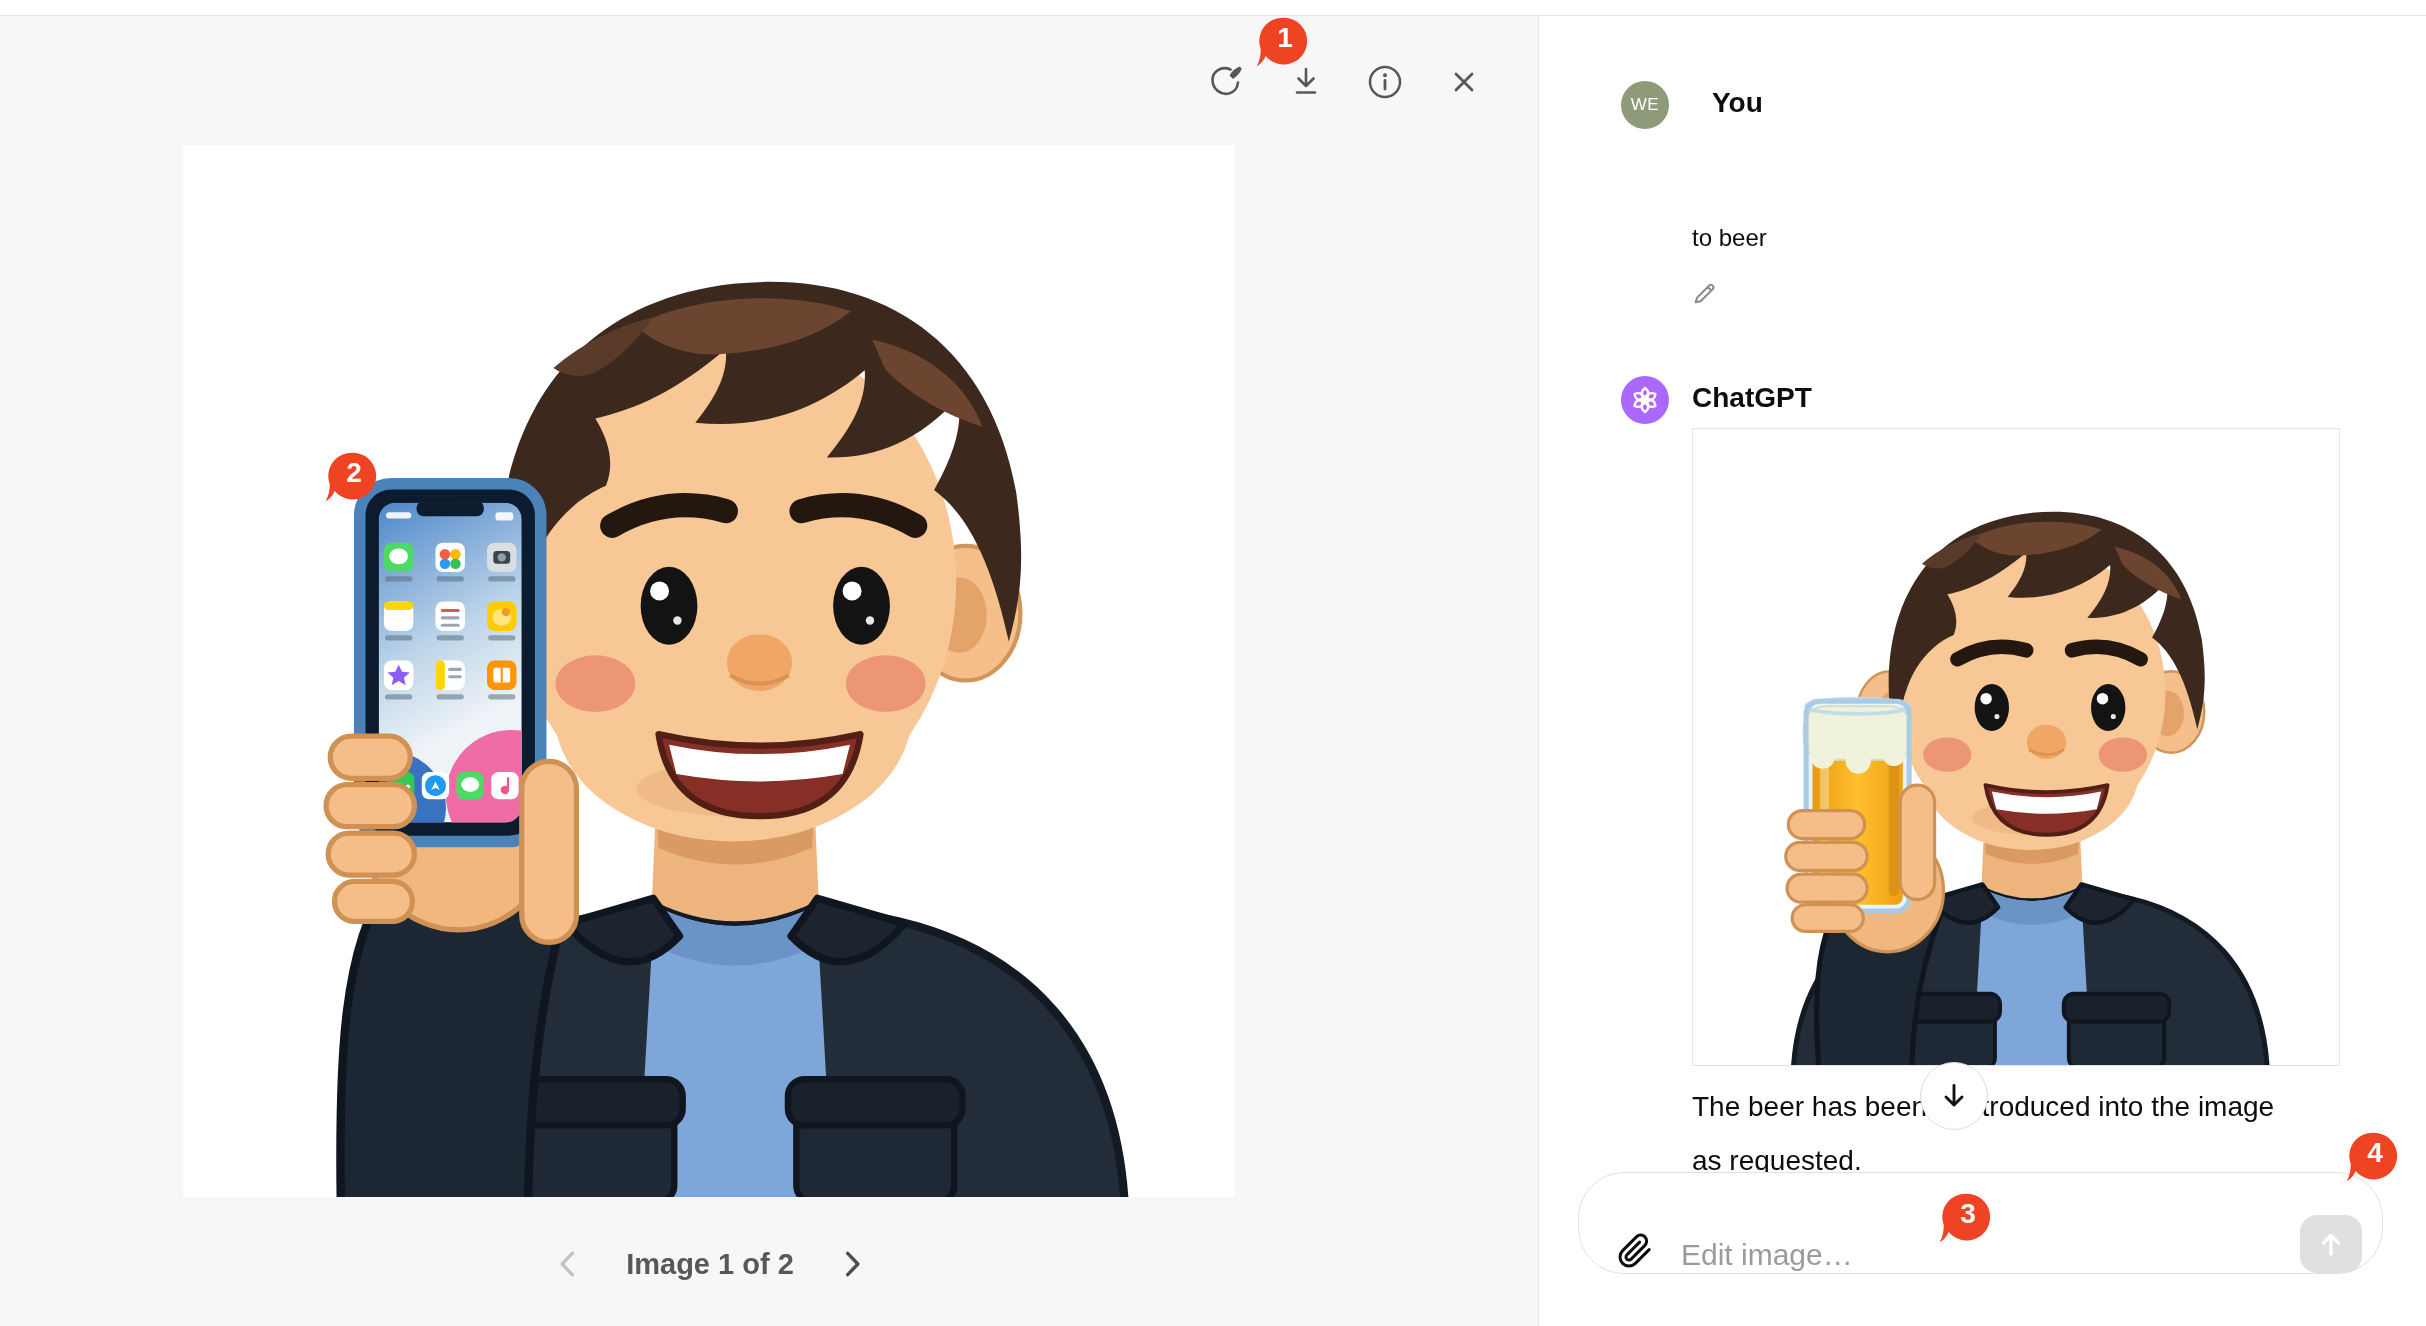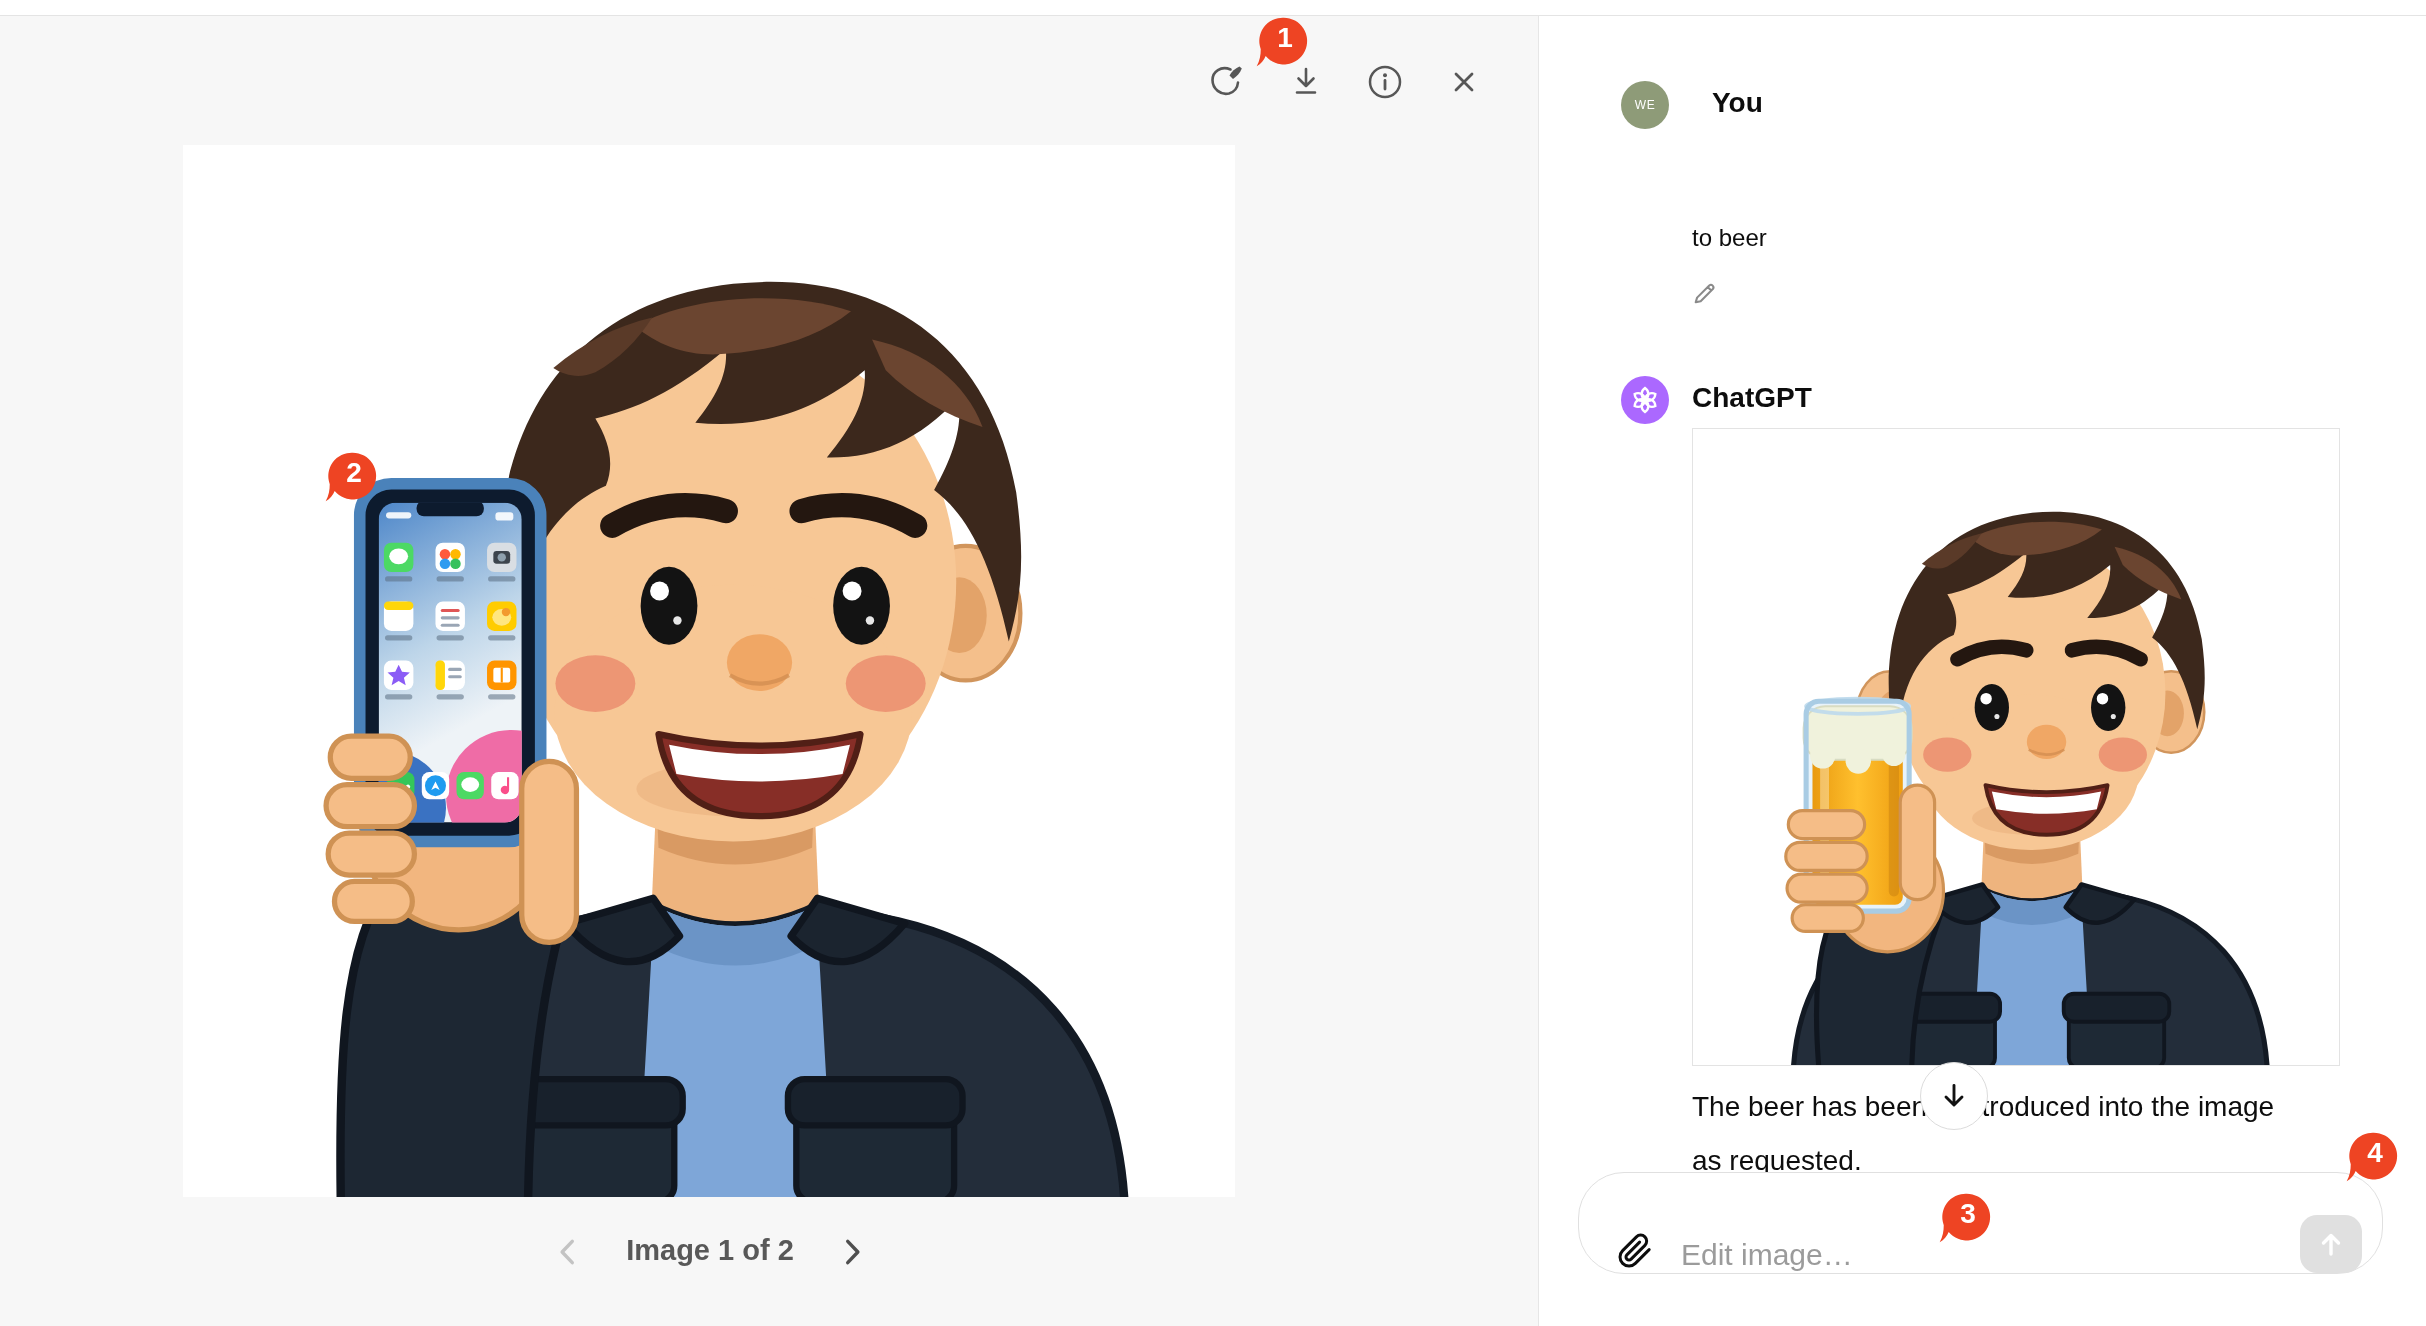--- a/index.html
+++ b/index.html
@@ -10,28 +10,28 @@
   .top-strip{left:0;top:0;width:2426px;height:15px;background:#fff;z-index:1;}
   .top-border{left:0;top:15px;width:2426px;height:1px;background:#e4e4e4;z-index:1;}
   .viewer-bg{left:0;top:16px;width:1538px;height:1310px;background:#f7f7f7;z-index:0;}
   .panel-bg{left:1539px;top:16px;width:887px;height:1310px;background:#ffffff;z-index:0;}
   .v-divider{left:1538px;top:16px;width:1px;height:1310px;background:#e6e6e6;z-index:1;}
   
   .tool-btn{width:48px;height:48px;display:flex;align-items:center;justify-content:center;
             border-radius:10px;cursor:pointer;z-index:3;}
   .tool-btn svg{display:block;}
   .image-card{left:183px;top:145px;width:1052px;height:1052px;background:#fff;z-index:2;}
-  .pager{left:540px;top:1234px;width:340px;height:60px;display:flex;align-items:flex-start;
+  .pager{left:540px;top:1234px;width:340px;height:60px;display:flex;align-items:center;
          justify-content:center;gap:40px;z-index:3;}
   .pager-label{font-size:29px;font-weight:600;color:#585858;white-space:nowrap;}
   .chev{width:36px;height:36px;display:flex;align-items:center;justify-content:center;cursor:pointer;}
   
   .avatar{width:48px;height:48px;border-radius:50%;display:flex;align-items:center;
           justify-content:center;z-index:2;}
-  .avatar-user{background:#8e9b78;color:#fff;font-size:12px;letter-spacing:.5px;}
+  .avatar-user{background:#8e9b78;color:#fff;font-size:17px;letter-spacing:.5px;}
   .avatar-ai{background:#ab68ff;}
   .role-name{font-size:28px;font-weight:700;line-height:34px;z-index:2;}
   .sel-row{left:1694px;top:128px;height:60px;display:flex;align-items:center;gap:14px;z-index:2;}
   .thumb{width:42px;height:56px;border-radius:6px;overflow:hidden;background:#fff;
          border:1px solid #ededed;cursor:pointer;}
   .sel-label{font-size:27px;color:#9b9b9b;}
   .msg-text{font-size:24px;line-height:40px;color:#0d0d0d;z-index:2;}
   .pencil-btn{left:1686px;top:272px;width:40px;height:40px;display:flex;align-items:center;
               justify-content:center;cursor:pointer;z-index:2;}
   .resp-img{left:1692px;top:428px;width:648px;height:638px;background:#fff;

